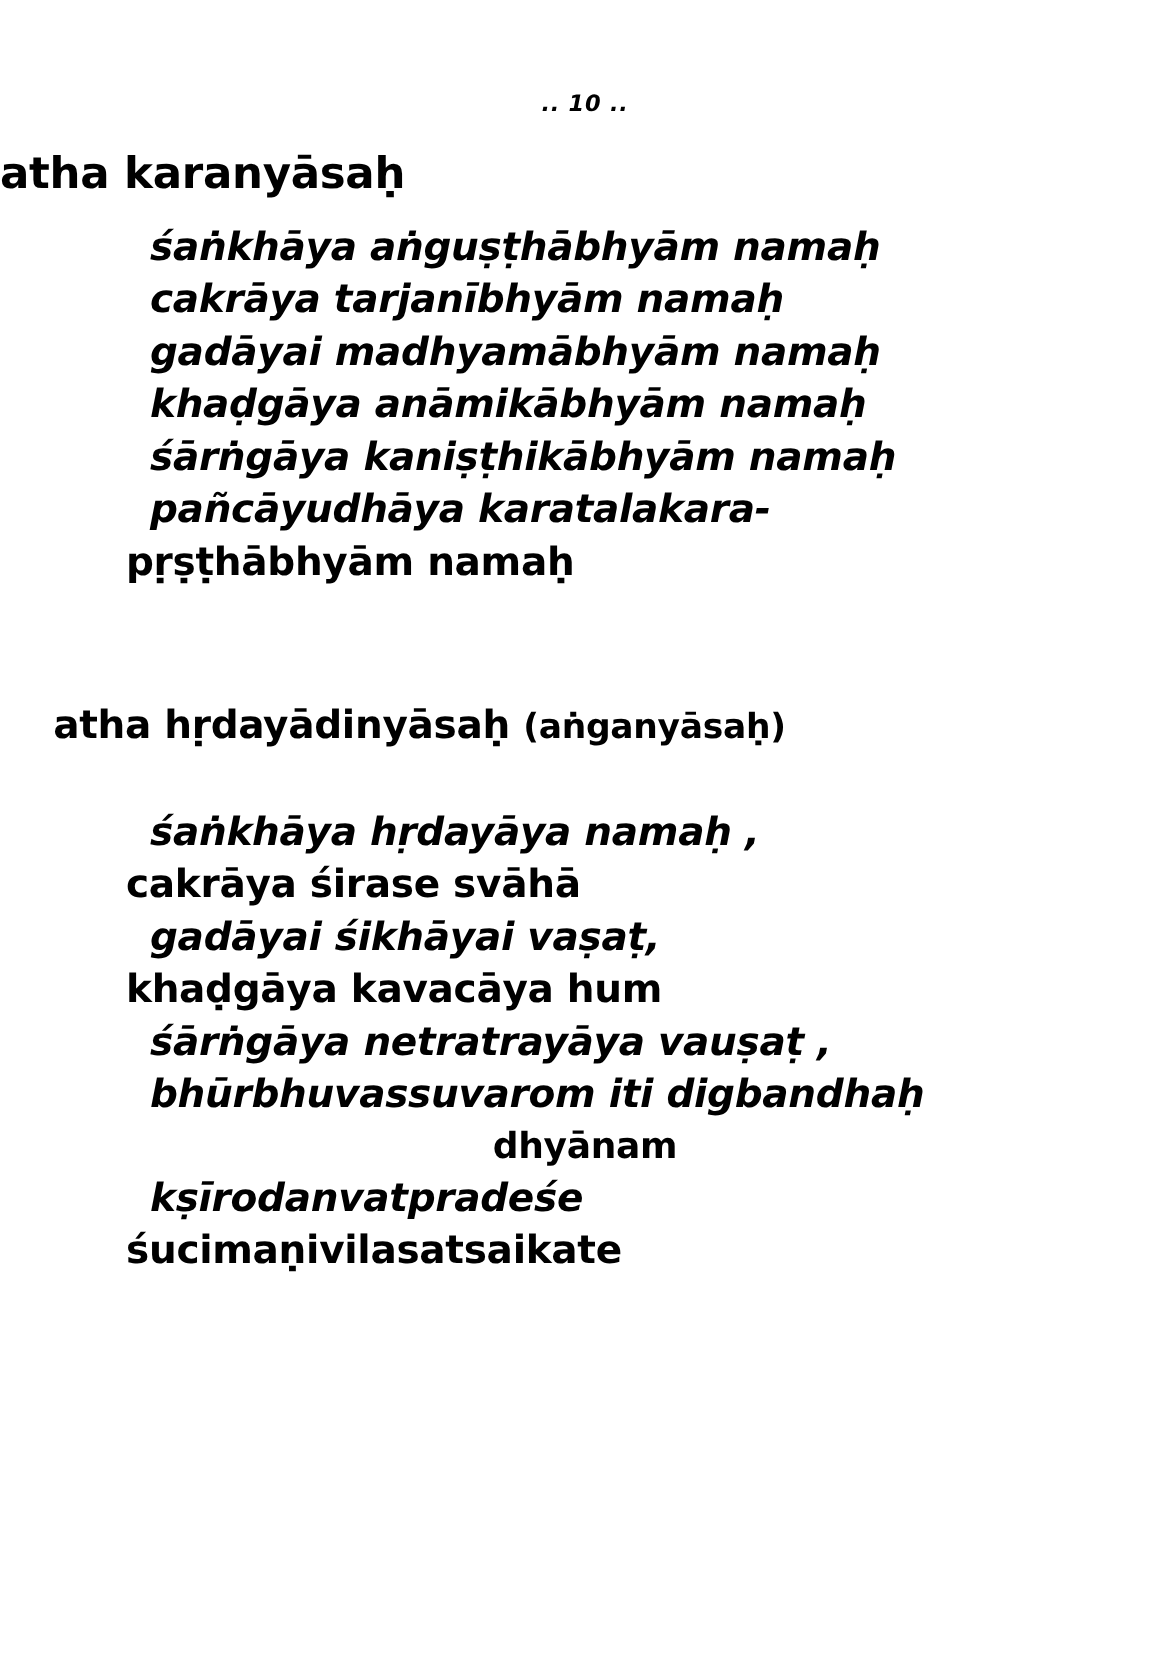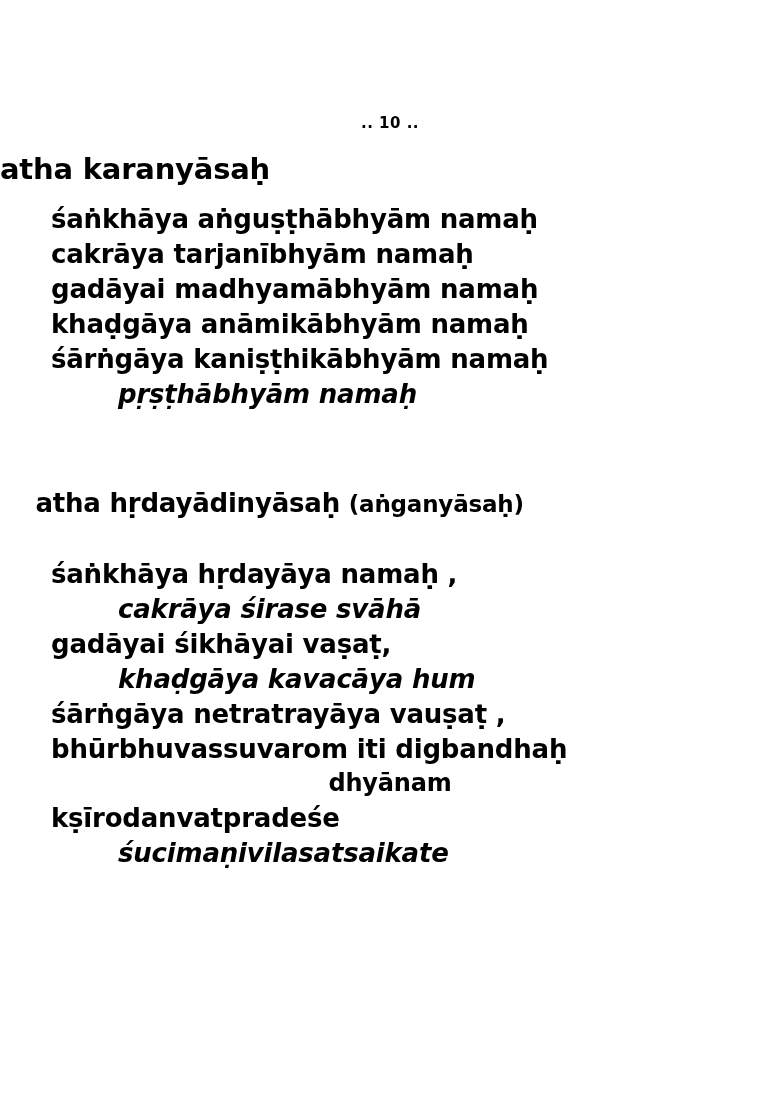--- a/index.html
+++ b/index.html
@@ -19,40 +19,41 @@
     width: 780px;
     height: 1108px;
     box-sizing: border-box;
     padding: 0;
   }
   .page-number {
     text-align: center;
     font-size: 15px;
     font-weight: 700;
     letter-spacing: 0.5px;
-    margin-top: 114px;
+    margin-top: 60px;
+    font-style: italic;
   }
   .section-heading {
     font-size: 29px;
     font-weight: 700;
     margin-top: 20px;
     letter-spacing: -0.2px;
   }
   .verse-block {
     margin-top: 16px;
   }
   .line {
     font-size: 26px;
     font-weight: 700;
     line-height: 1.345;
     letter-spacing: -0.2px;
     white-space: pre;
   }
-  .indent-0 { padding-left: 51px; }
-  .indent-1 { padding-left: 118px; font-style: italic; }
+  .indent-0 { padding-left: 100px; font-style: italic; }
+  .indent-1 { padding-left: 84px; }
   .heading2 {
     margin-top: 46px;
     font-size: 26px;
     font-weight: 700;
     letter-spacing: -0.2px;
     white-space: pre;
   }
   .heading2 .paren {
     font-size: 23px;
     font-weight: 700;
@@ -79,20 +80,21 @@
   <div class="page-number">.. 10 ..</div>
 
   <div class="section-heading">atha karanyāsaḥ</div>
 
   <div class="verse-block" id="verse1">
       <div class="line indent-0">śaṅkhāya aṅguṣṭhābhyām namaḥ</div>
       <div class="line indent-0">cakrāya tarjanībhyām namaḥ</div>
       <div class="line indent-0">gadāyai madhyamābhyām namaḥ</div>
       <div class="line indent-0">khaḍgāya anāmikābhyām namaḥ</div>
       <div class="line indent-0">śārṅgāya kaniṣṭhikābhyām namaḥ</div>
+      <div class="line indent-0">pañcāyudhāya karatalakara-</div>
       <div class="line indent-1">pṛṣṭhābhyām namaḥ</div>
     </div>
 
   <div class="heading2">
     <span>atha hṛdayādinyāsaḥ </span><span class="paren">(aṅganyāsaḥ)</span>
   </div>
 
   <div class="verse-block-2" id="verse2">
       <div class="line indent-0">śaṅkhāya hṛdayāya namaḥ ,</div>
       <div class="line indent-1">cakrāya śirase svāhā</div>

